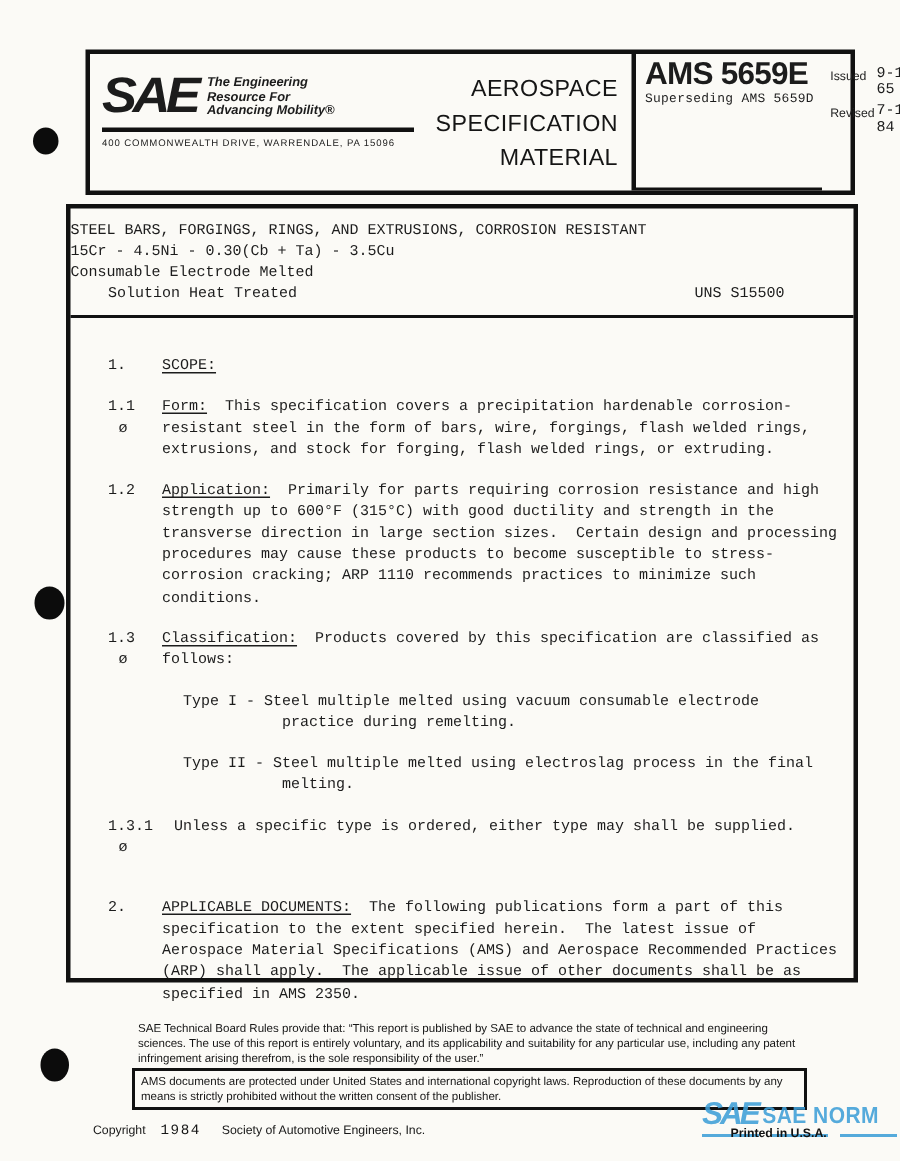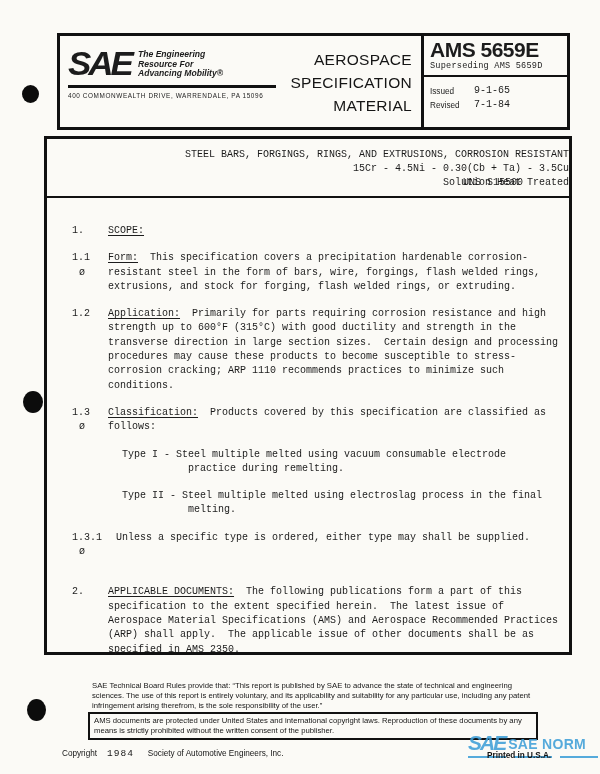--- a/index.html
+++ b/index.html
@@ -18,34 +18,34 @@
   .logo-row{display:flex;align-items:flex-start;}
   .logo-sae{font-family:"Liberation Sans",sans-serif;font-weight:900;font-style:italic;
             font-size:35px;line-height:40px;letter-spacing:-3px;transform:scaleY(.95);}
   .tagline{font-family:"Liberation Sans",sans-serif;font-weight:700;font-style:italic;
            font-size:8.6px;line-height:9.6px;margin:6px 0 0 7px;}
   .logo-rule{height:3px;background:#111;width:208px;margin:1px 0 4px 0;}
   .address{font-family:"Liberation Sans",sans-serif;font-size:6.4px;letter-spacing:.6px;color:#222;}
   .doctype-cell{flex:1;text-align:right;padding:12px 9px 0 0;
                 font-family:"Liberation Sans",sans-serif;font-size:15.5px;line-height:23px;
                 letter-spacing:.3px;color:#151515;}
-  .spec-cell{width:146px;border-left:3px solid #111;box-sizing:border-box;display:flex;flex-direction:column;}
+  .spec-cell{width:146px;border-left:3px solid #111;box-sizing:border-box;display:flex;flex-direction:row;}
   .spec-top{border-bottom:2px solid #111;padding:3px 5px 4px 6px;}
   .spec-number{font-family:"Liberation Sans",sans-serif;font-weight:800;font-size:21px;
                line-height:22px;letter-spacing:-.5px;white-space:nowrap;}
   .spec-superseding{font-size:8.6px;letter-spacing:.2px;white-space:nowrap;}
   .spec-dates{padding:8px 5px 0 6px;}
   .date-row{display:flex;margin-bottom:3px;}
   .date-label{font-family:"Liberation Sans",sans-serif;font-size:8.2px;width:44px;padding-top:2px;color:#222;}
   .date-value{font-size:10px;}
 
   
   .main-box{position:absolute;left:44px;top:136px;width:528px;height:519px;
             border:3px solid #111;box-sizing:border-box;background:#fbfaf6;}
-  .title-block{border-bottom:2px solid #111;padding:9px 0 6px 0;text-align:right;
+  .title-block{border-bottom:2px solid #111;padding:9px 0 6px 0;text-align:left;
                font-size:10px;line-height:14px;}
   .title-line4-row{position:relative;margin-left:25px;}
   .uns{position:absolute;right:46px;top:0;}
 
   .body-block{padding:26px 10px 0 25px;font-size:10px;line-height:14.3px;}
   .sec{display:flex;margin-top:13px;}
   .sec.first{margin-top:0;}
   .sec.major-gap{margin-top:26px;}
   .num-col{width:36px;flex:none;}
   .rev{display:block;padding-left:7px;}
@@ -115,20 +115,21 @@
           <span class="date-value">7-1-84</span>
         </div>
       </div>
     </div>
   </div>
 
   <div class="main-box">
     <div class="title-block">
       <div>STEEL BARS, FORGINGS, RINGS, AND EXTRUSIONS, CORROSION RESISTANT</div>
       <div>15Cr - 4.5Ni - 0.30(Cb + Ta) - 3.5Cu</div>
+      <div>Consumable Electrode Melted</div>
       <div class="title-line4-row">
         <span>Solution Heat Treated</span>
         <span class="uns">UNS S15500</span>
       </div>
     </div>
 
     <div class="body-block">
 
       <div class="sec first">
         <div class="num-col">

